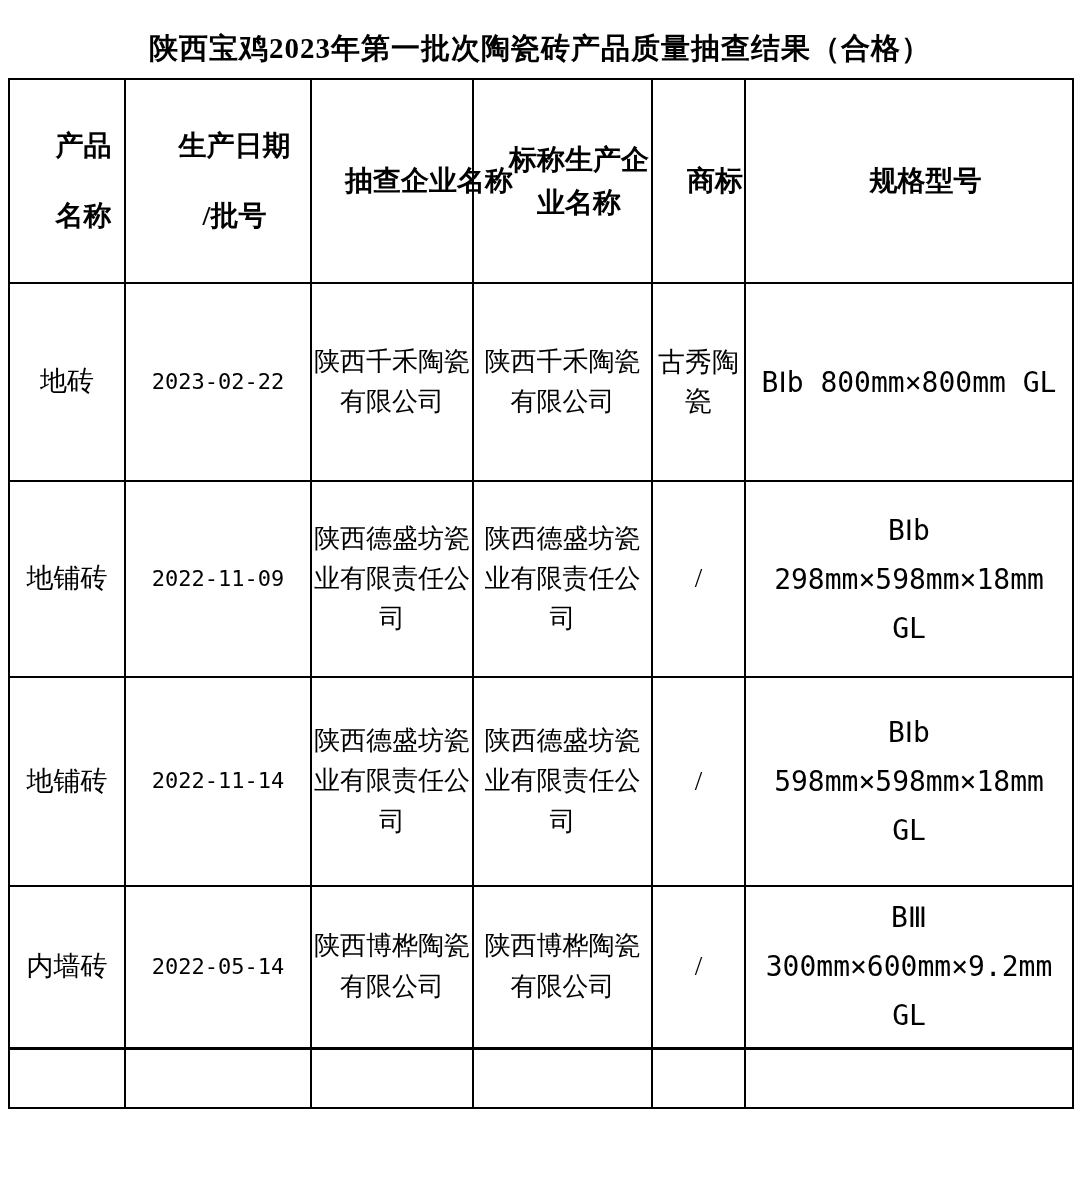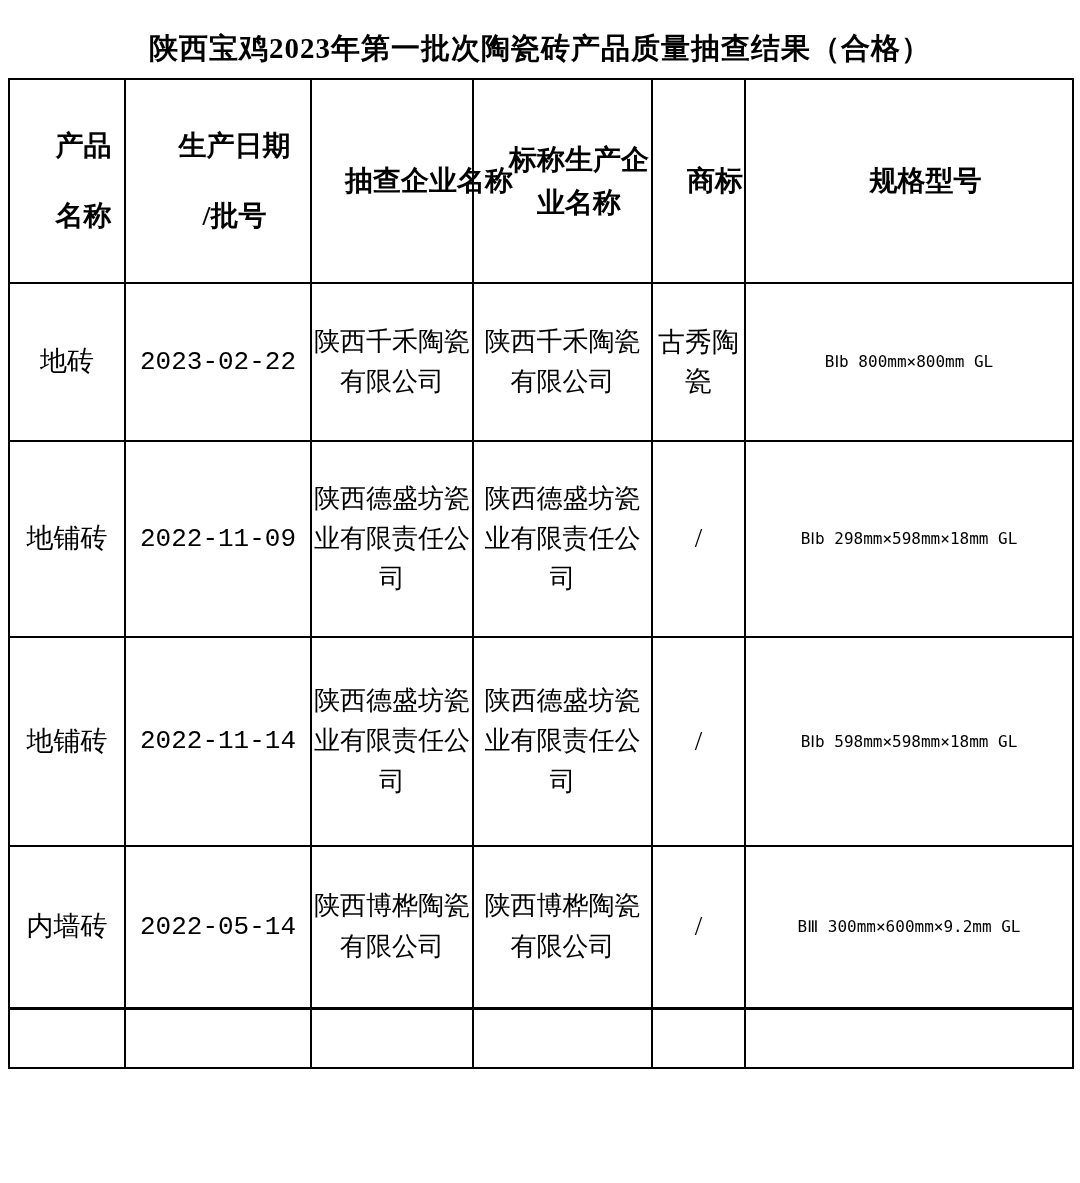--- a/index.html
+++ b/index.html
@@ -46,21 +46,21 @@
   
   col.c1 { width: 116px; }
   col.c2 { width: 186px; }
   col.c3 { width: 162px; }
   col.c4 { width: 179px; }
   col.c5 { width: 93px;  }
   col.c6 { width: 328px; }
 
   
   tr.header-row   { height: 204px; }
-  tr.row-1 { height: 158px; }
+  tr.row-1 { height: 198px; }
   tr.row-2 { height: 162px; }
   tr.row-3 { height: 196px; }
   tr.row-4 { height: 209px; }
   tr.row-5 { height: 162px; }
   tr.partial-row  { height: 60px; }
   tr.partial-row td { border-top-width: 3px; }
 
   .results-table th {
     font-weight: 700;
     font-size: 28px;
@@ -68,22 +68,22 @@
     padding-left: 33px;
   }
   th.loose-lines { line-height: 2.5; }
   th.one-line    { white-space: nowrap; margin-top: 31px; }  
   th.tight-lines { line-height: 1.55; }
 
   td.company-cell { font-size: 26px; line-height: 1.55; padding: 4px 1px; }
   td.mono-cell {
     font-family: "DejaVu Sans Mono", "Liberation Mono", monospace;
   }
-  td.date-cell { font-size: 26px; font-family: Liberation Mono, monospace; }
-  td.spec-cell { font-size: 16px; line-height: 1.75; padding: 0 4px; }
+  td.date-cell { font-size: 22px; }
+  td.spec-cell { font-size: 28px; line-height: 1.75; padding: 0 4px; }
   td.brand-cell { font-size: 27px; line-height: 1.45; }
 </style>
 </head>
 <body>
 
 <h1 class="title">陕西宝鸡2023年第一批次陶瓷砖产品质量抽查结果（合格）</h1>
 
 <table class="results-table">
   <colgroup>
     <col class="c1">

